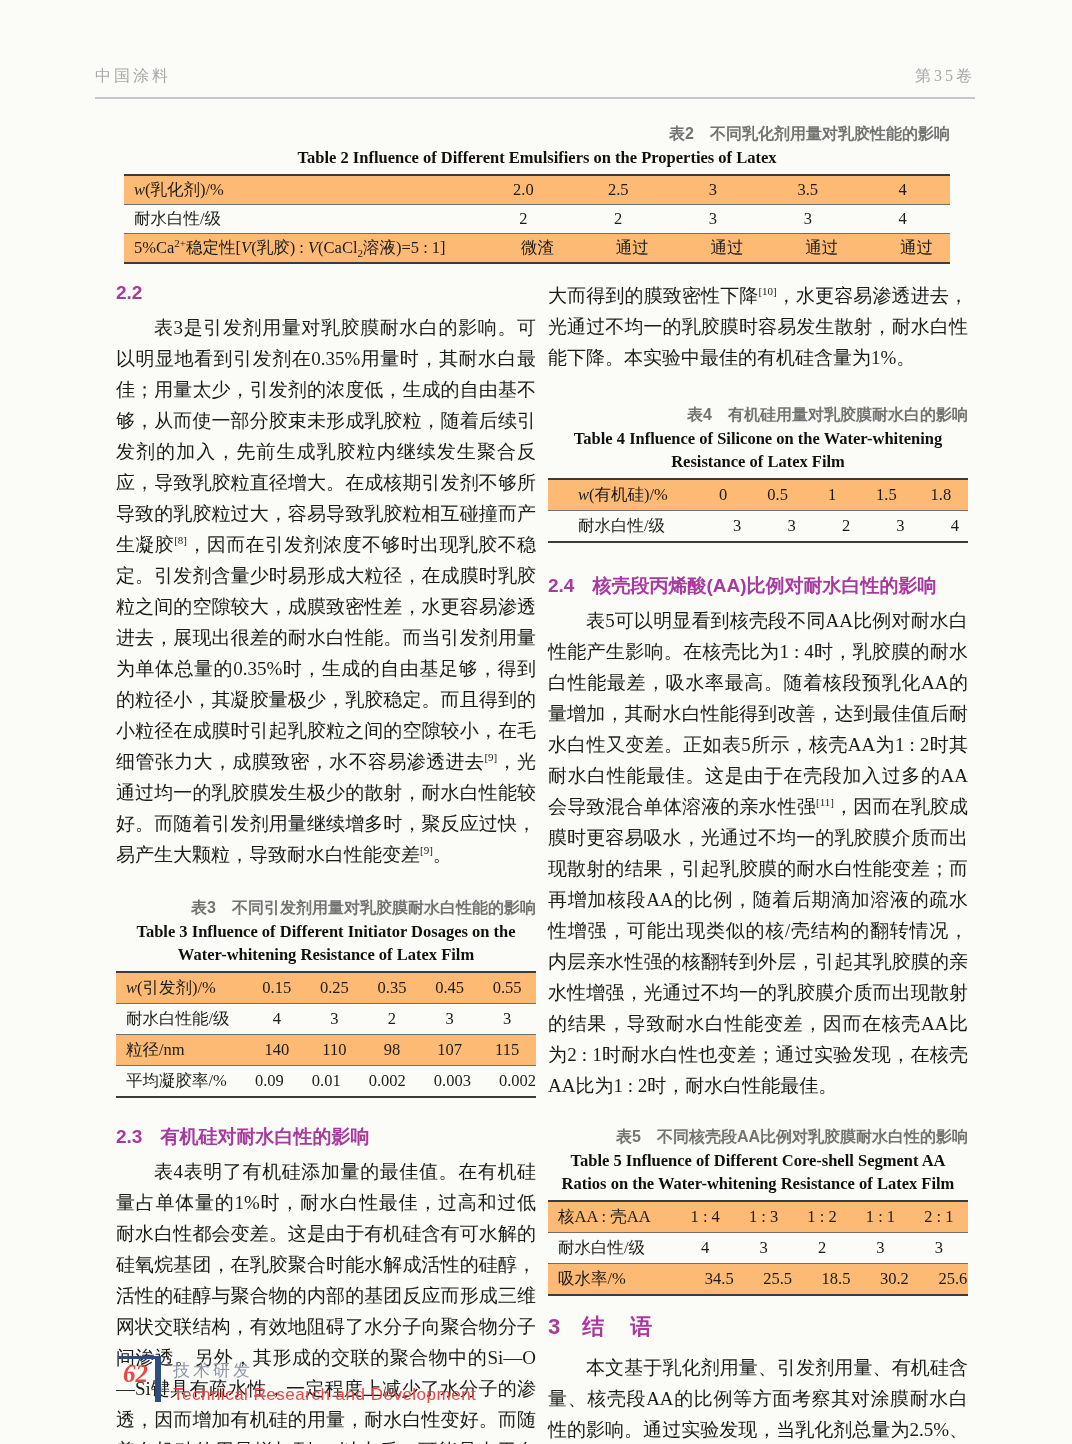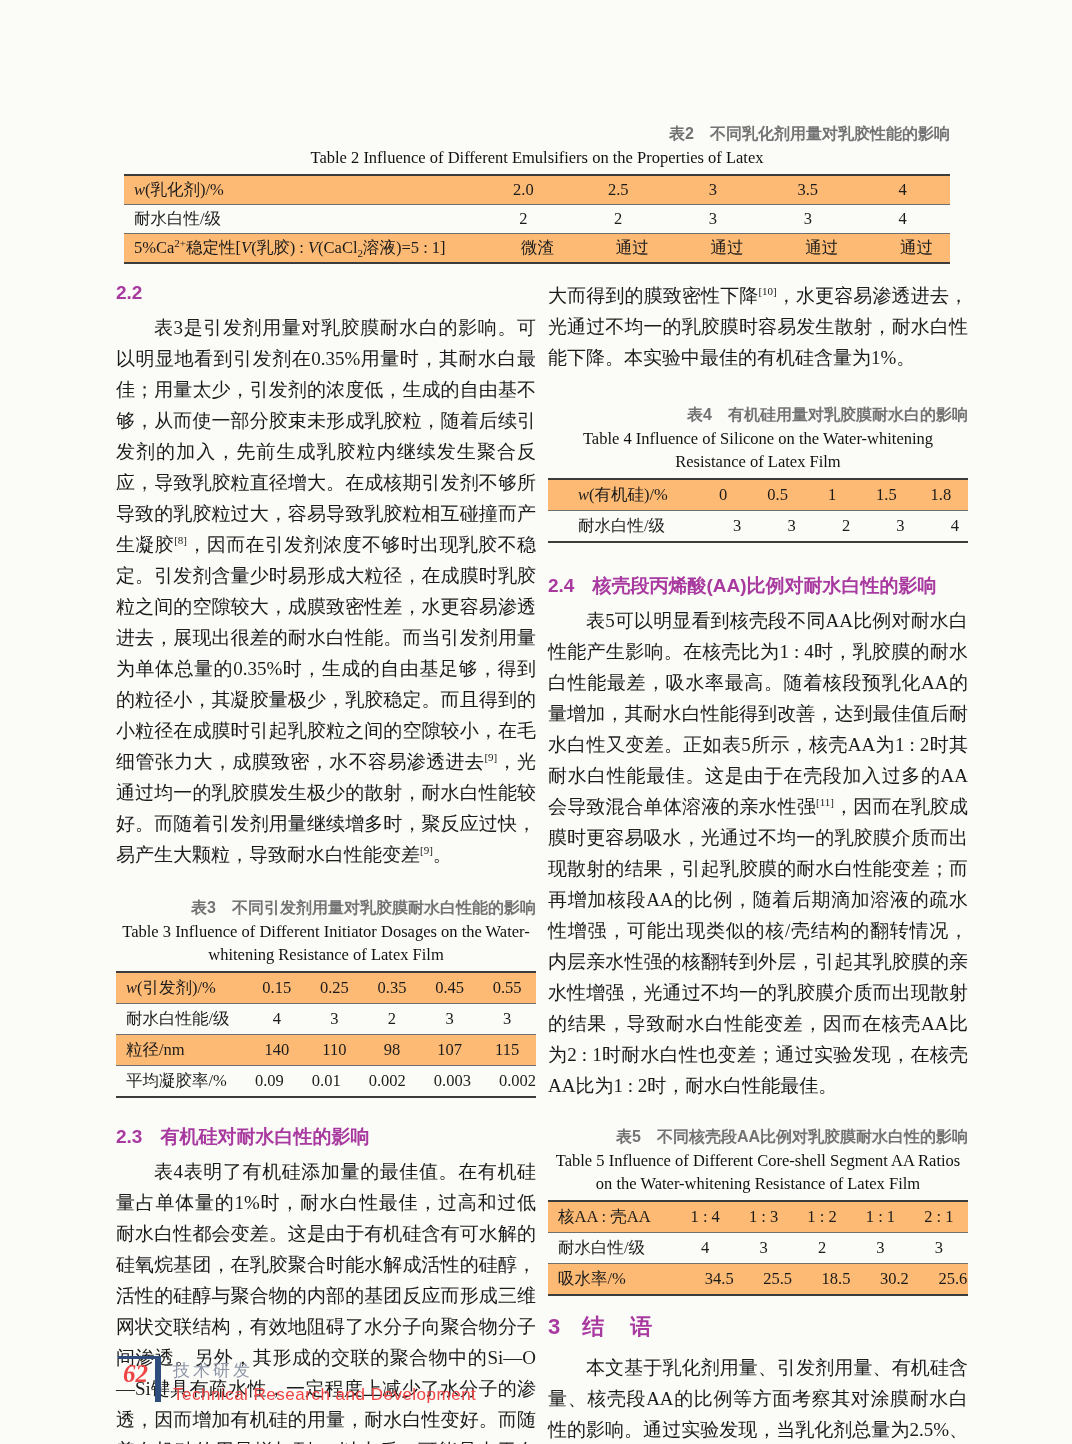--- a/index.html
+++ b/index.html
@@ -5,21 +5,21 @@
   html,body{margin:0;padding:0;background:#e8e8e6;}
   .page{position:relative;width:1072px;height:1444px;margin:0 auto;background:#fbfbf8;overflow:hidden;
         font-family:"Liberation Serif","DejaVu Serif",serif;color:#1b1b1b;}
   
   .run-head{position:absolute;left:95px;right:97px;top:66px;display:flex;justify-content:space-between;
             font-size:16px;color:#a7a9ab;letter-spacing:3px;padding-bottom:10px;border-bottom:2px solid #c6c7c8;}
   
   .t2-block{position:absolute;top:122px;left:124px;width:826px;}
   .cap-cn{text-align:right;font-family:"Liberation Sans","DejaVu Sans",sans-serif;font-weight:bold;
           font-size:16px;line-height:24px;color:#737373;}
-  .cap-en{text-align:center;font-family:"Liberation Serif","DejaVu Serif",serif;font-weight:normal;
+  .cap-en{text-align:center;font-family:"Liberation Serif","DejaVu Serif",serif;font-weight:bold;
           font-size:16.5px;line-height:23px;color:#101010;}
   .ptable{margin-top:5px;border-top:2px solid #3c3c3c;border-bottom:2px solid #3c3c3c;font-size:16.5px;}
   .trow{display:flex;align-items:center;height:28px;border-bottom:1px solid #6f6f6f;}
   .trow:last-child{border-bottom:none;gap:28px;}
   .shade{background:#fdba74;}
   .tlabel{box-sizing:border-box;padding-left:10px;white-space:nowrap;}
   .tcell{flex:1;text-align:center;}
   .t2 .trow{height:28px;}
   .t2 .tlabel{width:352px;}
   .t3 .trow,.t4 .trow,.t5 .trow{height:30px;}
@@ -47,20 +47,24 @@
   .pn-bar{width:6px;height:46px;background:#2f4d7c;}
   .f-labels{margin-left:12px;padding-top:3px;font-family:"Liberation Sans","DejaVu Sans",sans-serif;}
   .f-cn{font-size:17px;color:#8d95a6;letter-spacing:3px;}
   .f-en{font-size:17px;color:#ef4444;margin-top:3px;letter-spacing:.5px;}
 </style>
 </head>
 <body>
 
 <div class="page">
 
+  <div class="run-head">
+    <span>中国涂料</span>
+    <span>第35卷</span>
+  </div>
 
   <div class="t2-block">
     <div class="cap-cn">表2　不同乳化剂用量对乳胶性能的影响</div>
     <div class="cap-en">Table 2  Influence of Different Emulsifiers on the Properties of Latex</div>
     <div class="ptable t2">
         <div class="trow shade">
           <div class="tlabel"><i>w</i>(乳化剂)/%</div>
           <div class="tcell">2.0</div>
           <div class="tcell">2.5</div>
           <div class="tcell">3</div>

